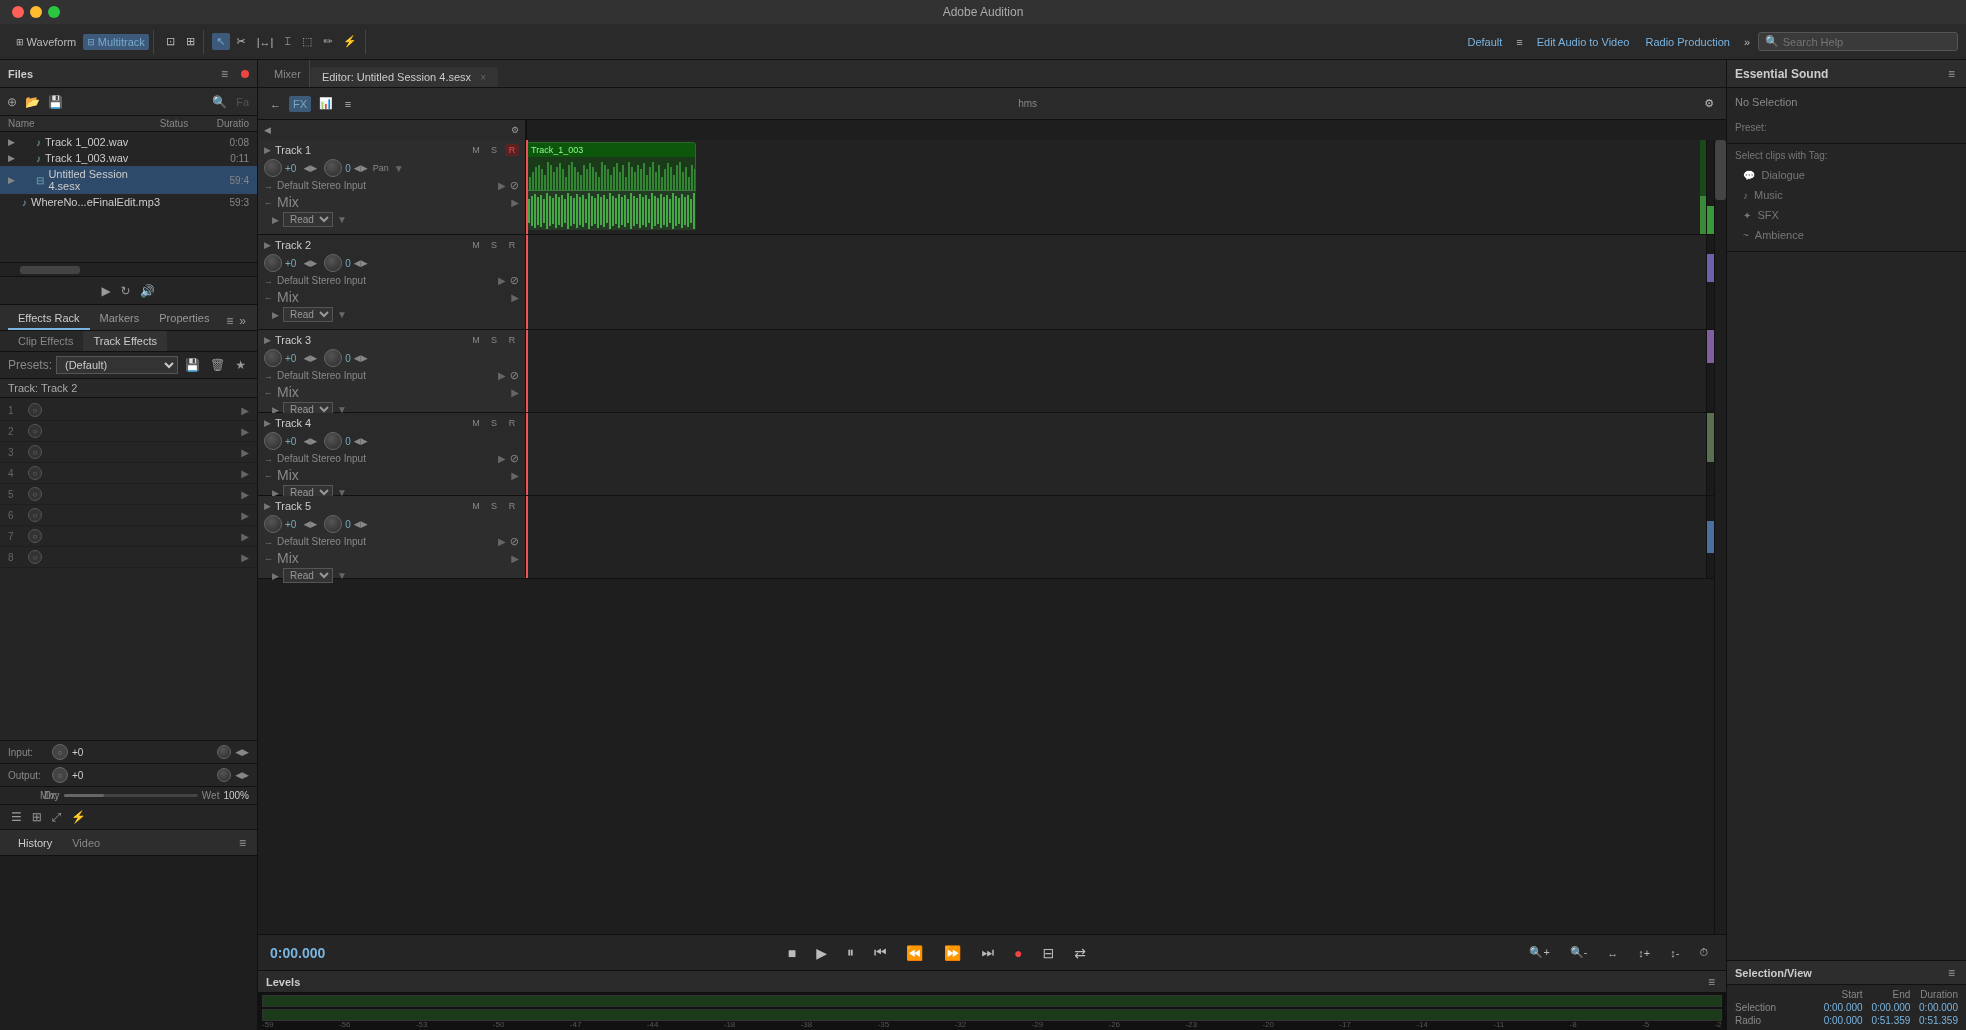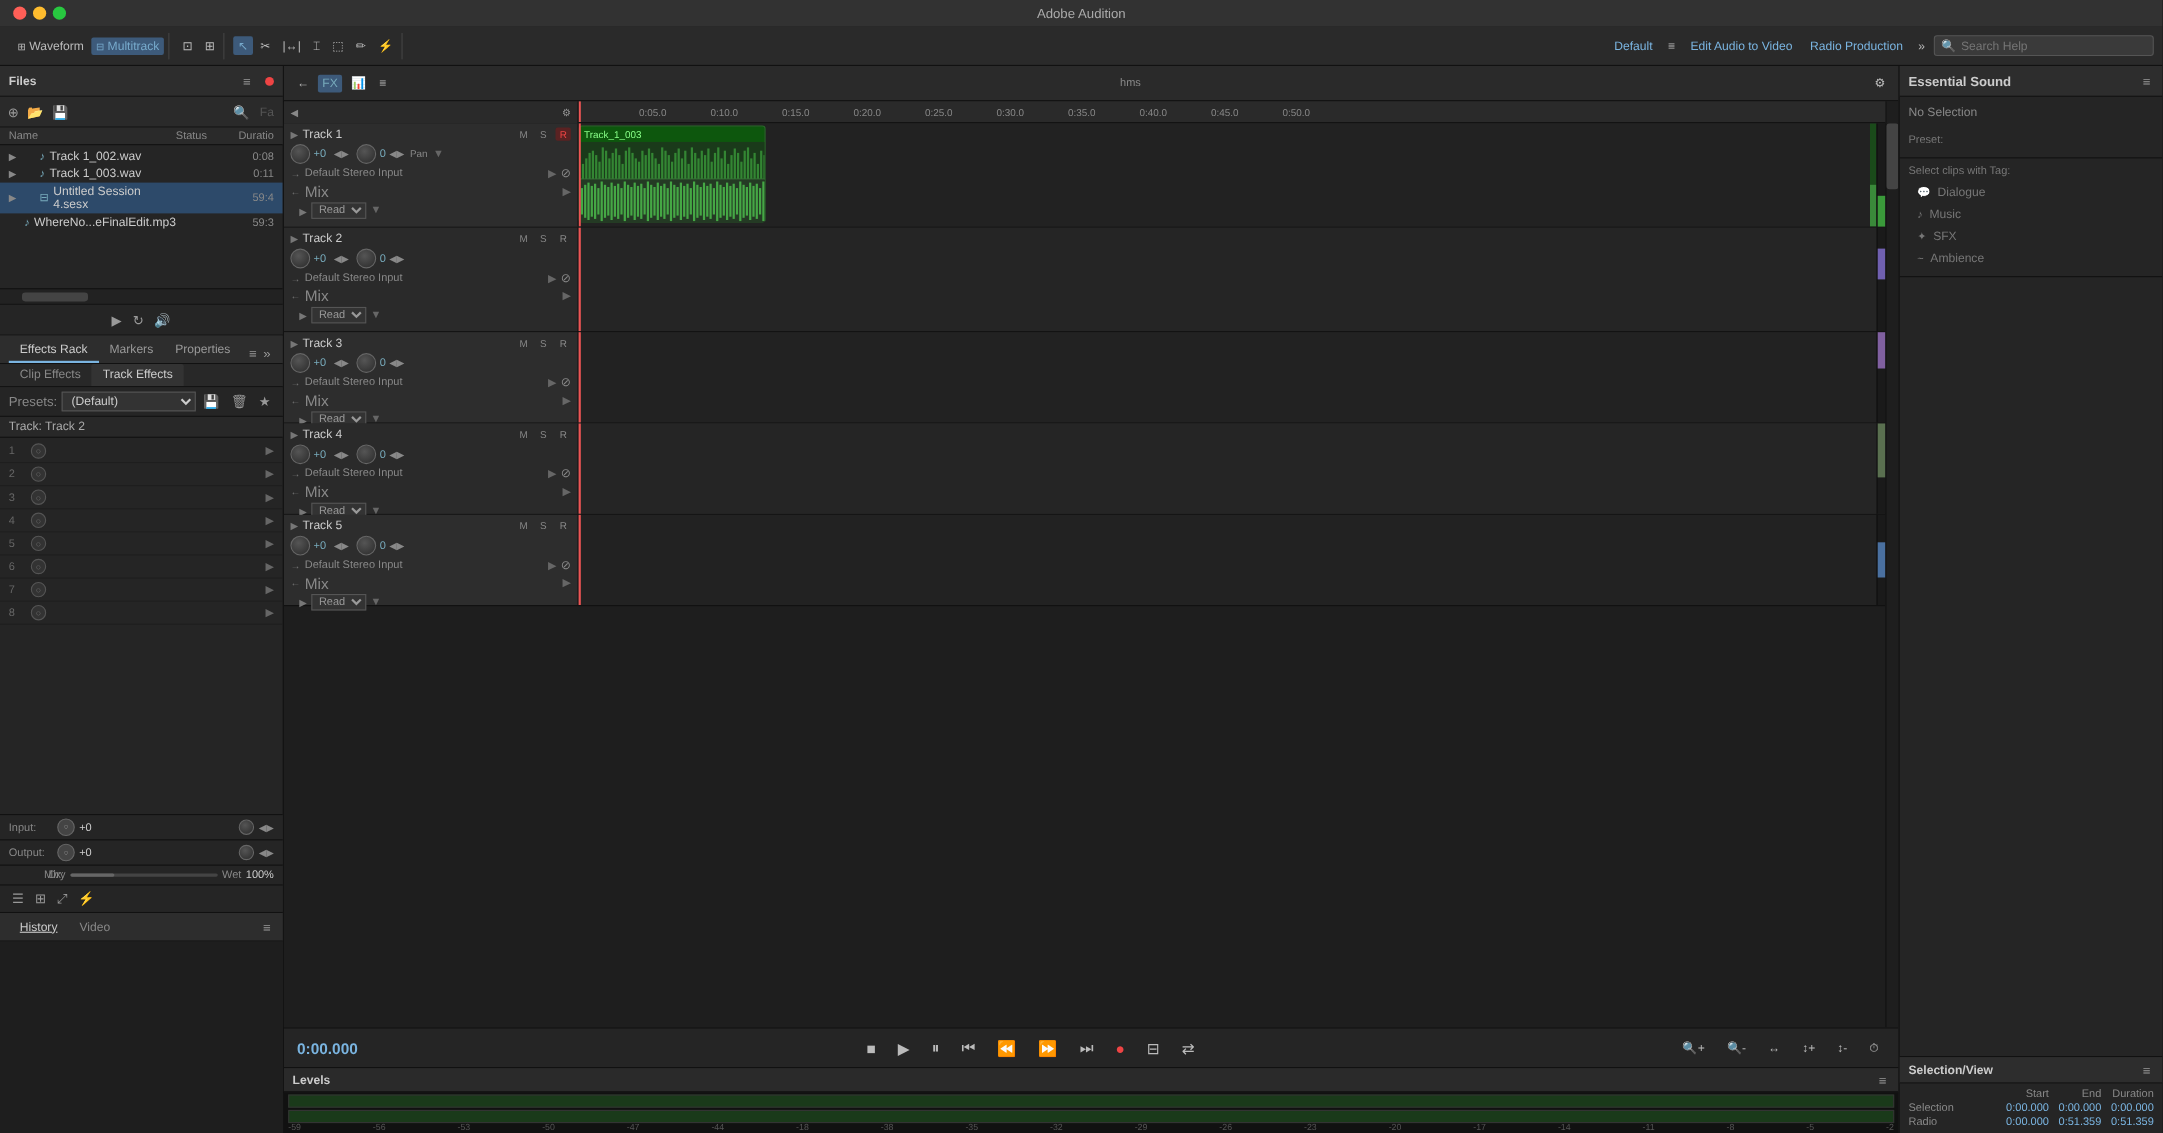--- a/index.html
+++ b/index.html
@@ -353,21 +353,21 @@
       padding: 0 8px;
       gap: 0;
       border-bottom: 1px solid #111;
     }
     .history-tab {
       padding: 4px 10px;
       font-size: 11px;
       color: #888;
       cursor: pointer;
     }
-    .history-tab.active { color: #ccc; text-decoration: underline; }
+    .history-tab.active { color: #ccc; }
     .history-content {
       flex: 1;
       background: #1e1e1e;
       padding: 4px;
     }
 
     
     #center-area {
       flex: 1;
       display: flex;
@@ -880,20 +880,29 @@
         <div class="history-tab">Video</div>
         <span style="flex:1"></span>
         <button class="panel-icon-btn">≡</button>
       </div>
       <div class="history-content"></div>
     </div>
   </div>
 
   <div id="center-area">
 
+    <div id="editor-tabs">
+      <div style="display:flex;align-items:center;gap:8px;padding:0 8px;border-right:1px solid #444;height:100%">
+        <span style="color:#888;font-size:11px">Mixer</span>
+      </div>
+      <div class="editor-tab active">
+        <span>Editor: Untitled Session 4.sesx</span>
+        <span class="tab-close">×</span>
+      </div>
+    </div>
 
     <div id="multitrack">
 
       <div id="multitrack-toolbar">
         <button class="toolbar-btn">←</button>
         <button class="toolbar-btn active" style="color:#7ab">FX</button>
         <button class="toolbar-btn">📊</button>
         <button class="toolbar-btn">≡</button>
         <span style="flex:1"></span>
 
@@ -904,36 +913,20 @@
         <button class="toolbar-btn">⚙</button>
       </div>
 
       <div id="track-area" style="flex:1;overflow:hidden;display:flex;flex-direction:column">
 
         <div style="display:flex;height:20px;flex-shrink:0">
           <div style="width:268px;flex-shrink:0;background:#2a2a2a;border-right:1px solid #111;display:flex;align-items:center;padding:0 6px">
             <span style="color:#888;font-size:9px">◀</span>
             <span style="flex:1"></span>
             <span style="color:#999;font-size:9px">⚙</span>
-          </div>
-          <div style="flex:1;background:#2a2a2a;border-bottom:1px solid #111;position:relative;overflow:hidden">
-
-            <div style="position:absolute;left:0;top:0;width:2px;height:100%;background:#e55;z-index:5"></div>
-            <div style="display:flex;align-items:center;height:100%;padding-left:2px">
-              <span style="color:#888;font-size:9px;position:absolute;left:55px">0:05.0</span>
-              <span style="color:#888;font-size:9px;position:absolute;left:120px">0:10.0</span>
-              <span style="color:#888;font-size:9px;position:absolute;left:185px">0:15.0</span>
-              <span style="color:#888;font-size:9px;position:absolute;left:250px">0:20.0</span>
-              <span style="color:#888;font-size:9px;position:absolute;left:315px">0:25.0</span>
-              <span style="color:#888;font-size:9px;position:absolute;left:380px">0:30.0</span>
-              <span style="color:#888;font-size:9px;position:absolute;left:445px">0:35.0</span>
-              <span style="color:#888;font-size:9px;position:absolute;left:510px">0:40.0</span>
-              <span style="color:#888;font-size:9px;position:absolute;left:575px">0:45.0</span>
-              <span style="color:#888;font-size:9px;position:absolute;left:640px">0:50.0</span>
-            </div>
           </div>
           <div style="width:12px;background:#1e1e1e;border-left:1px solid #111"></div>
         </div>
 
         <div style="flex:1;overflow:hidden;display:flex">
           <div style="flex:1;overflow-y:hidden;display:flex;flex-direction:column">
 
             <div class="track-row track-row-1" style="height:95px">
               <div class="track-header">
                 <div class="track-header-top">

